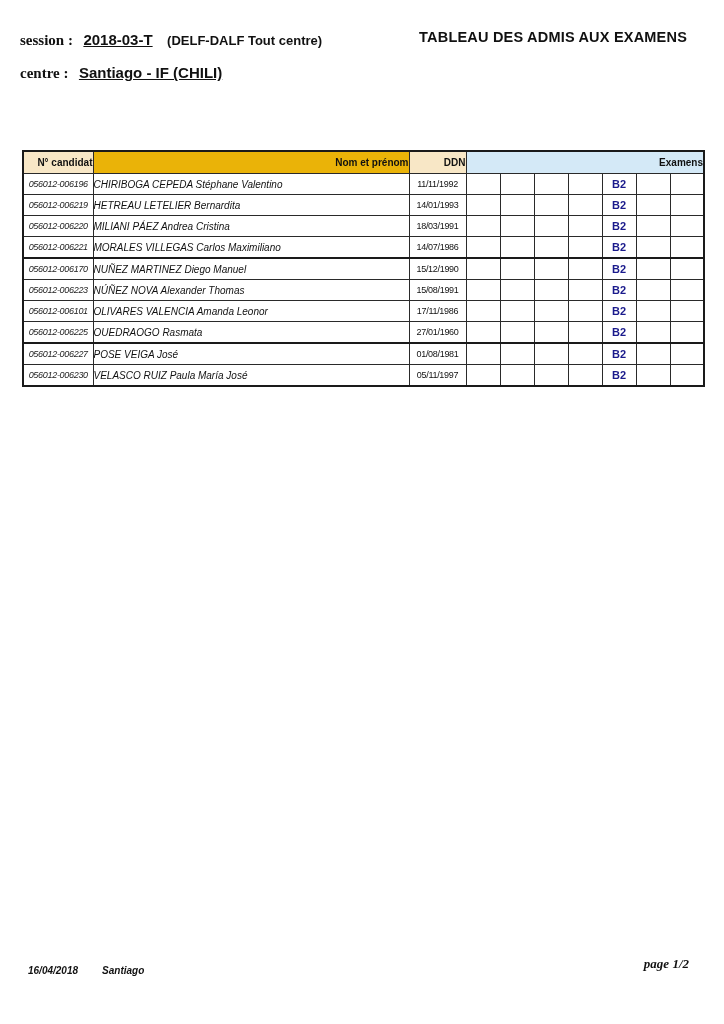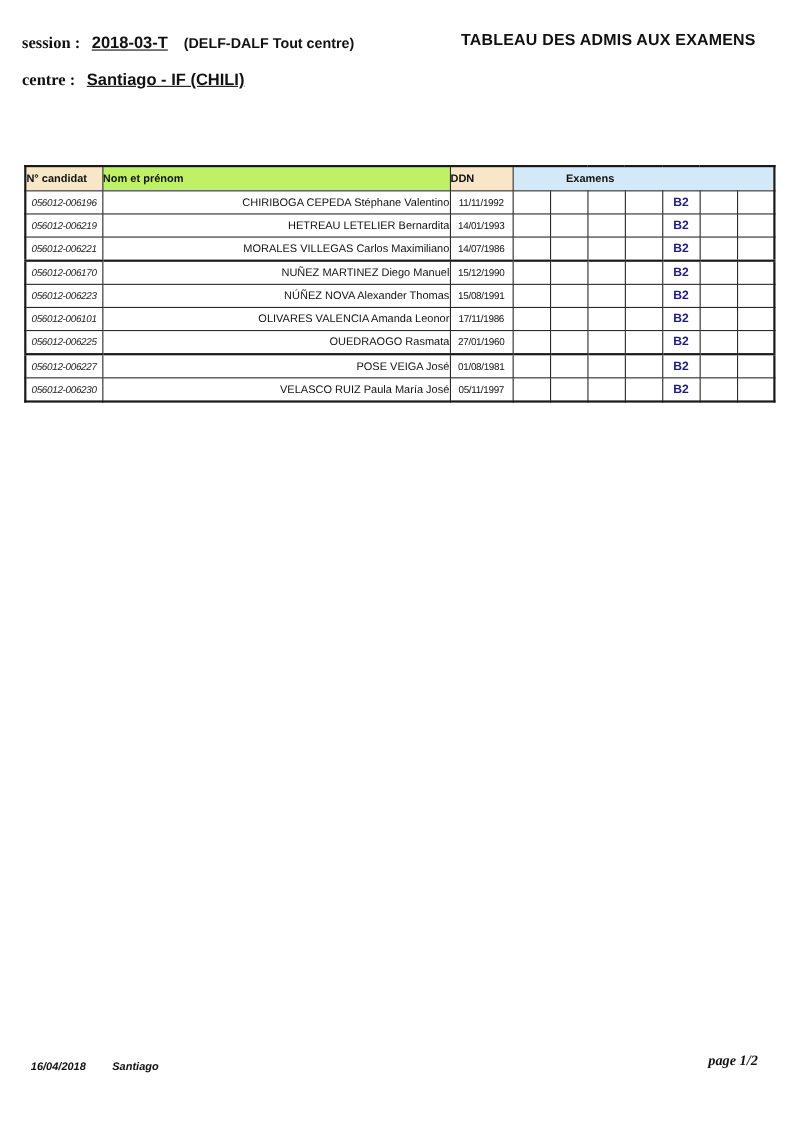--- a/index.html
+++ b/index.html
@@ -58,38 +58,39 @@
     border: 1px solid #2a2a2a;
     padding: 0;
     overflow: hidden;
     white-space: nowrap;
   }
   table.admis { border: 2px solid #1a1a1a; }
   table.admis thead th {
     height: 21px;
     font-size: 10px;
     font-weight: bold;
-    text-align: left;
+    text-align: right;
     vertical-align: middle;
     margin-left: 24px;
   }
   th.tan  { background: #f8e7c6; }
   th.blue { background: #d4e9f7; font-size: 11px; }
   table.admis tbody td { height: 20px; vertical-align: middle; }
   td.cand {
     font-size: 9px;
     letter-spacing: -0.3px;
     text-align: center;
     color: #222;
     font-style: italic;
   }
   td.name {
     font-size: 10px;
     padding-left: 4px;
-    text-align: right;
+    text-align: left;
+    font-style: italic;
   }
   td.ddn {
     font-size: 9px;
     letter-spacing: -0.3px;
     text-align: center;
   }
   td.exam { text-align: center; }
   td.exam.level {
     font-weight: bold;
     font-size: 11px;
@@ -145,21 +146,21 @@
         <col style="width:34px">
         <col style="width:34px">
         <col style="width:34px">
       <col style="width:34px">
         <col style="width:34px">
         <col style="width:34px">
     </colgroup>
     <thead>
       <tr>
         <th class="tan" style="background: rgb(248, 231, 198);">N° candidat</th>
-        <th class="tan" style="background: #bef264;">Nom et prénom</th>
+        <th class="tan" style="background: #eab308;">Nom et prénom</th>
         <th class="tan" style="background: rgb(248, 231, 198);">DDN</th>
         <th class="blue" colspan="7" style="background: rgb(212, 233, 247); padding-left: 48px;">Examens</th>
       </tr>
     </thead>
     <tbody>
       <tr>
         <td class="cand">056012-006196</td>
         <td class="name">CHIRIBOGA CEPEDA Stéphane Valentino</td>
         <td class="ddn">11/11/1992</td>
         <td class="exam"></td>
@@ -167,20 +168,32 @@
           <td class="exam"></td>
           <td class="exam"></td>
         <td class="exam level" style="color: rgb(26, 26, 140);">B2</td>
         <td class="exam"></td>
           <td class="exam"></td>
       </tr>
       <tr>
         <td class="cand">056012-006219</td>
         <td class="name">HETREAU LETELIER Bernardita</td>
         <td class="ddn">14/01/1993</td>
+        <td class="exam"></td>
+          <td class="exam"></td>
+          <td class="exam"></td>
+          <td class="exam"></td>
+        <td class="exam level" style="color: rgb(26, 26, 140);">B2</td>
+        <td class="exam"></td>
+          <td class="exam"></td>
+      </tr>
+      <tr>
+        <td class="cand">056012-006220</td>
+        <td class="name">MILIANI PÁEZ Andrea Cristina</td>
+        <td class="ddn">18/03/1991</td>
         <td class="exam"></td>
           <td class="exam"></td>
           <td class="exam"></td>
           <td class="exam"></td>
         <td class="exam level" style="color: rgb(26, 26, 140);">B2</td>
         <td class="exam"></td>
           <td class="exam"></td>
       </tr>
       <tr class="group-end">
         <td class="cand">056012-006221</td>

